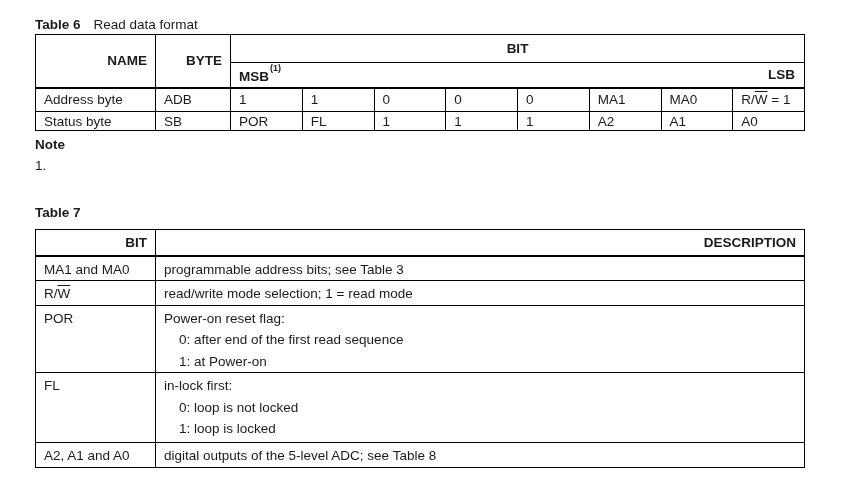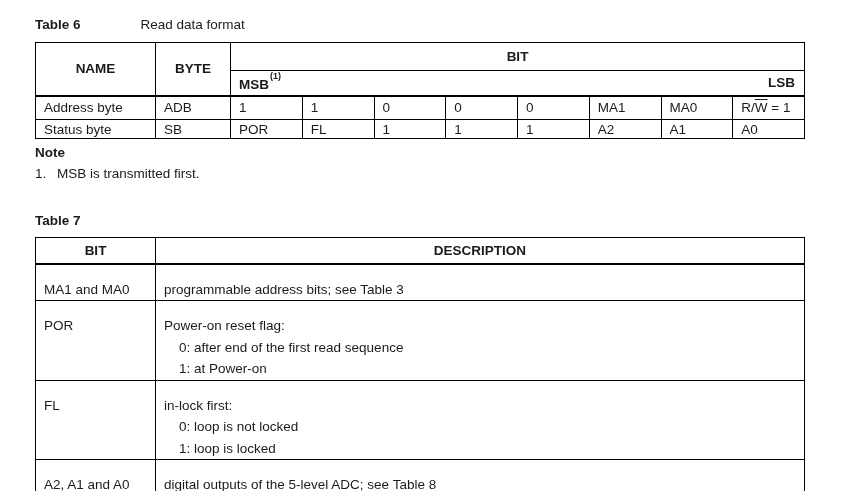--- a/index.html
+++ b/index.html
@@ -17,36 +17,36 @@
     left: 35px; top: 16px;
     width: 769px;
   }
   .tbl-title {
     display: flex;
     align-items: baseline;
     height: 18px;
     line-height: 18px;
   }
   .tbl-title .t-label { font-weight: bold; margin-right: 13px; }
-  .tbl-title.first { margin-bottom: 8px; gap: 47px; }
+  .tbl-title.first { margin-bottom: 0; }
 
   table {
     border-collapse: collapse;
     table-layout: fixed;
     width: 769px;
   }
   td {
     border: 1px solid #000;
     padding: 0 8px;
     vertical-align: middle;
     overflow: hidden;
     white-space: nowrap;
   }
   .hdr { font-weight: bold; text-align: center; }
-  .thick-b { border-bottom-width: 2px; }
+  .thick-b { border-bottom-width: 2px; text-align: right; }
 
   
   .t6-h1 { height: 28px; }
   .t6-h2 { height: 25px; }
   .t6-d1 { height: 24px; }
   .t6-d2 { height: 19px; }
   .msb-lsb-cell { padding: 0; font-weight: bold; }
   .msb-lsb-flex {
     display: flex;
     justify-content: space-between;
@@ -73,21 +73,21 @@
     margin-top: 1px;
     height: 20px; line-height: 20px;
   }
   .note-num { width: 22px; flex: 0 0 22px; }
 
   .title7 { margin-top: 28px; margin-bottom: 7px; }
 
   
   .t7 td {
     vertical-align: top;
-    padding: 14px 8px 0 8px;
+    padding: 2px 8px 0 8px;
     line-height: 21.5px;
     white-space: nowrap;
   }
   .t7 .hdr-row td { height: 26px; padding: 0 8px; vertical-align: middle; line-height: normal; }
   .t7-r0 { height: 24px; }
   .t7-r1 { height: 23px; }
   .t7-r2 { height: 67px; }
   .t7-r3 { height: 70px; }
   .t7-r4 { height: 22px; }
   .desc-line { line-height: 21.5px; }
@@ -153,21 +153,20 @@
       <td>A2</td>
       <td>A1</td>
       <td>A0</td>
     </tr>
   </tbody>
     </table>
 
   <div class="note-heading">Note</div>
   <div class="note-item">
     <span class="note-num">1.</span>
-    <span>MSB is transmitted first.</span>
   </div>
 
   <div class="tbl-title title7">
     <span class="t-label">Table 7</span>
   </div>
 
   <table class="t7">
     <colgroup>
       <col style="width:120px">
       <col style="width:649px">
@@ -176,20 +175,26 @@
         <tr class="hdr-row">
       <td class="hdr thick-b">BIT</td>
       <td class="hdr thick-b">DESCRIPTION</td>
     </tr>
     <tr class="t7-r0">
       <td>MA1 and MA0</td>
       <td>
         <div class="desc-line">programmable address bits; see Table 3</div>
       </td>
     </tr>
+    <tr class="t7-r1">
+      <td><span>R/</span><span class="ovl">W</span></td>
+      <td>
+        <div class="desc-line">read/write mode selection; 1 = read mode</div>
+      </td>
+    </tr>
     <tr class="t7-r2">
       <td>POR</td>
       <td>
         <div class="desc-line">Power-on reset flag:</div>
         <div class="desc-line indent">0: after end of the first read sequence</div>
         <div class="desc-line indent">1: at Power-on</div>
       </td>
     </tr>
     <tr class="t7-r3">
       <td>FL</td>

